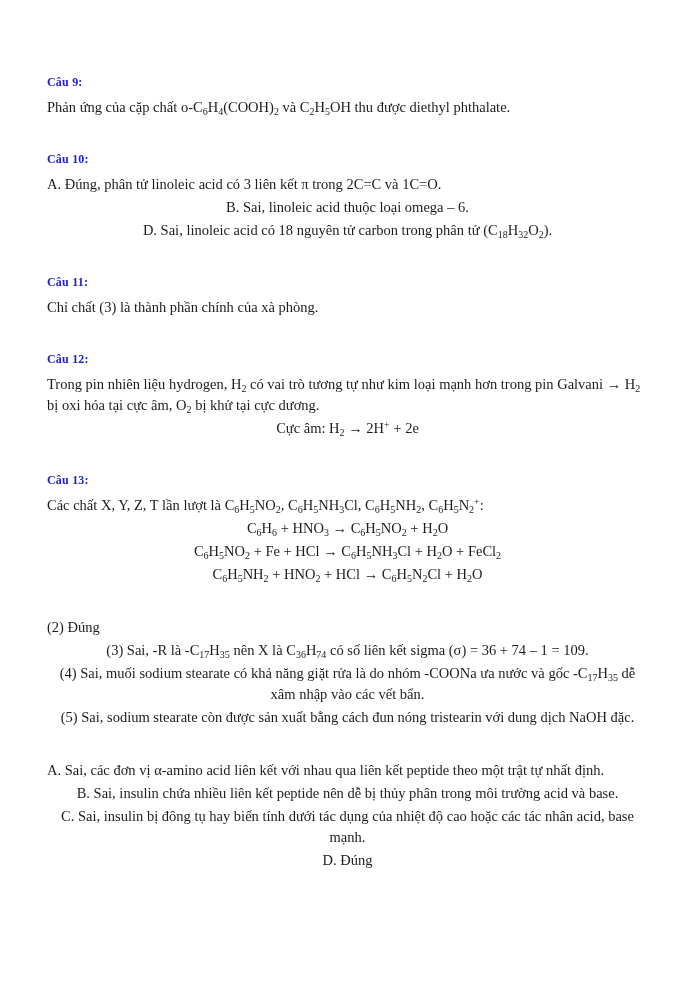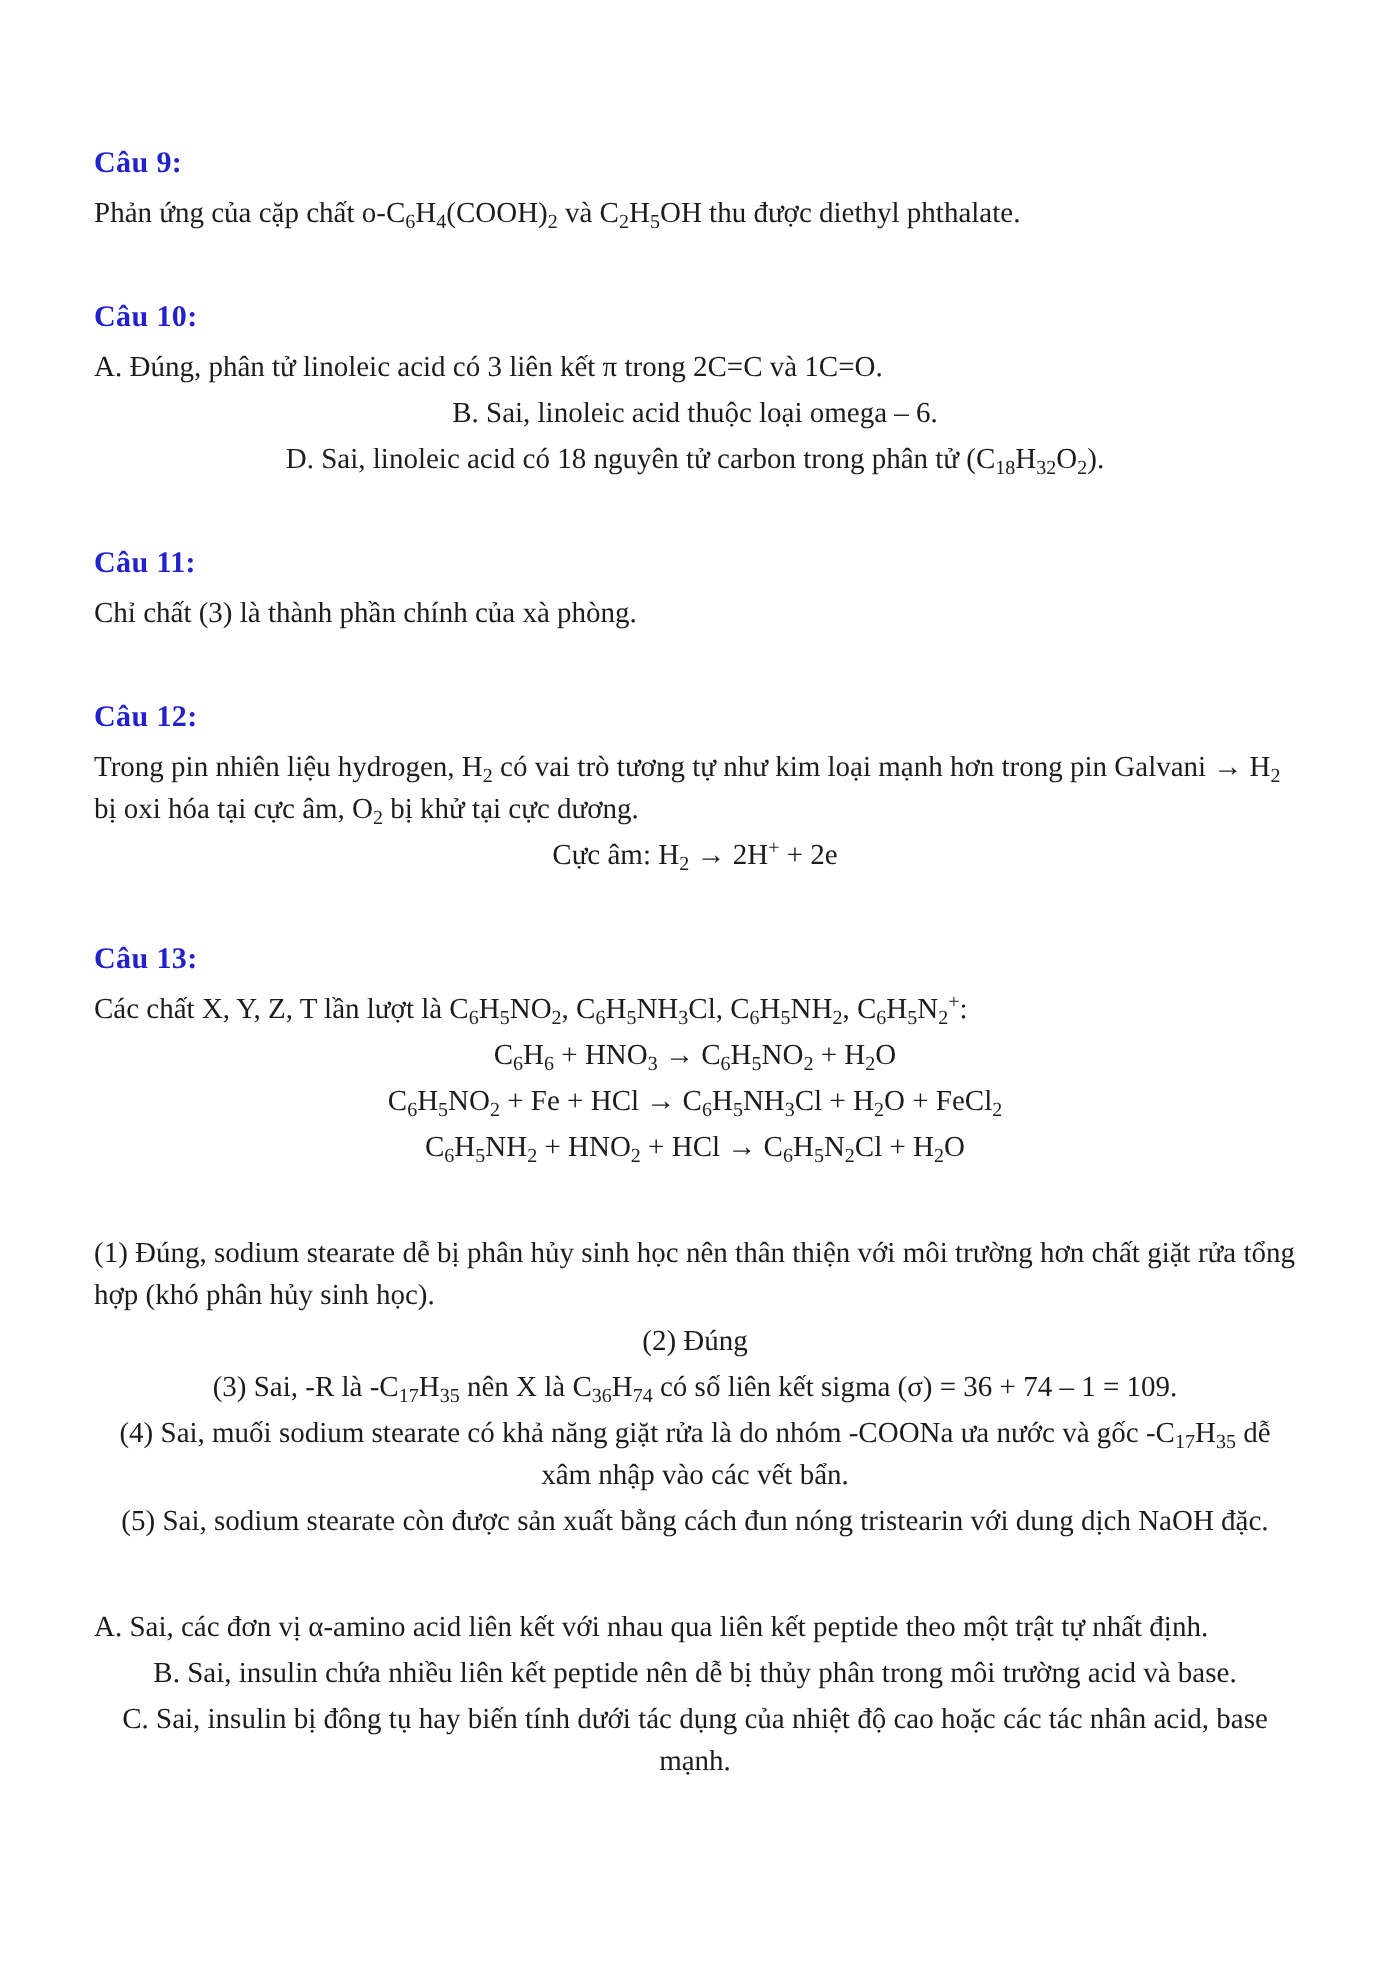--- a/index.html
+++ b/index.html
@@ -9,21 +9,21 @@
     font-family: "Liberation Serif", "DejaVu Serif", serif;
   }
   .page {
     width: 694px; height: 982px;
     background: var(--page-bg, #ffffff);
     padding: 73px 46px 0 47px;
   }
   .section { margin-top: 32px; }
   .section:first-child { margin-top: 0; }
   h2.q {
-    font-size: 15px; font-weight: bold;
+    font-size: 12px; font-weight: bold;
     color: var(--accent, #2222cc);
     line-height: 18px; margin: 0 0 6px 0;
     letter-spacing: 0.2px;
   }
   p.para {
     font-size: 14.5px; color: var(--text, #1c1c1c);
     line-height: 21px; margin: 0; max-width: 601px;
   }
   p.para + p.para { margin-top: 2px; text-align: center; }
   sub, sup { font-size: 10px; line-height: 0; }
@@ -70,28 +70,28 @@
     <div>
         <p class="para">Các chất X, Y, Z, T lần lượt là C<sub>6</sub>H<sub>5</sub>NO<sub>2</sub>, C<sub>6</sub>H<sub>5</sub>NH<sub>3</sub>Cl, C<sub>6</sub>H<sub>5</sub>NH<sub>2</sub>, C<sub>6</sub>H<sub>5</sub>N<sub>2</sub><sup>+</sup>:</p>
         <p class="para">C<sub>6</sub>H<sub>6</sub> + HNO<sub>3</sub> → C<sub>6</sub>H<sub>5</sub>NO<sub>2</sub> + H<sub>2</sub>O</p>
         <p class="para">C<sub>6</sub>H<sub>5</sub>NO<sub>2</sub> + Fe + HCl → C<sub>6</sub>H<sub>5</sub>NH<sub>3</sub>Cl + H<sub>2</sub>O + FeCl<sub>2</sub></p>
         <p class="para">C<sub>6</sub>H<sub>5</sub>NH<sub>2</sub> + HNO<sub>2</sub> + HCl → C<sub>6</sub>H<sub>5</sub>N<sub>2</sub>Cl + H<sub>2</sub>O</p>
       </div>
   </section>
 
   <section class="section">
     <div>
-        <p class="para">(1) Đúng, sodium stearate dễ bị phân hủy sinh học nên thân thiện với môi trường hơn chất giặt rửa tổng hợp (khó phân hủy sinh học).</p>
         <p class="para">(2) Đúng</p>
         <p class="para">(3) Sai, -R là -C<sub>17</sub>H<sub>35</sub> nên X là C<sub>36</sub>H<sub>74</sub> có số liên kết sigma (σ) = 36 + 74 – 1 = 109.</p>
         <p class="para">(4) Sai, muối sodium stearate có khả năng giặt rửa là do nhóm -COONa ưa nước và gốc -C<sub>17</sub>H<sub>35</sub> dễ xâm nhập vào các vết bẩn.</p>
         <p class="para">(5) Sai, sodium stearate còn được sản xuất bằng cách đun nóng tristearin với dung dịch NaOH đặc.</p>
       </div>
   </section>
 
   <section class="section">
     <div>
         <p class="para">A. Sai, các đơn vị α-amino acid liên kết với nhau qua liên kết peptide theo một trật tự nhất định.</p>
         <p class="para">B. Sai, insulin chứa nhiều liên kết peptide nên dễ bị thủy phân trong môi trường acid và base.</p>
         <p class="para">C. Sai, insulin bị đông tụ hay biến tính dưới tác dụng của nhiệt độ cao hoặc các tác nhân acid, base mạnh.</p>
+        <p class="para">D. Đúng</p>
       </div>
   </section>
 </main>
 
 </body></html>

